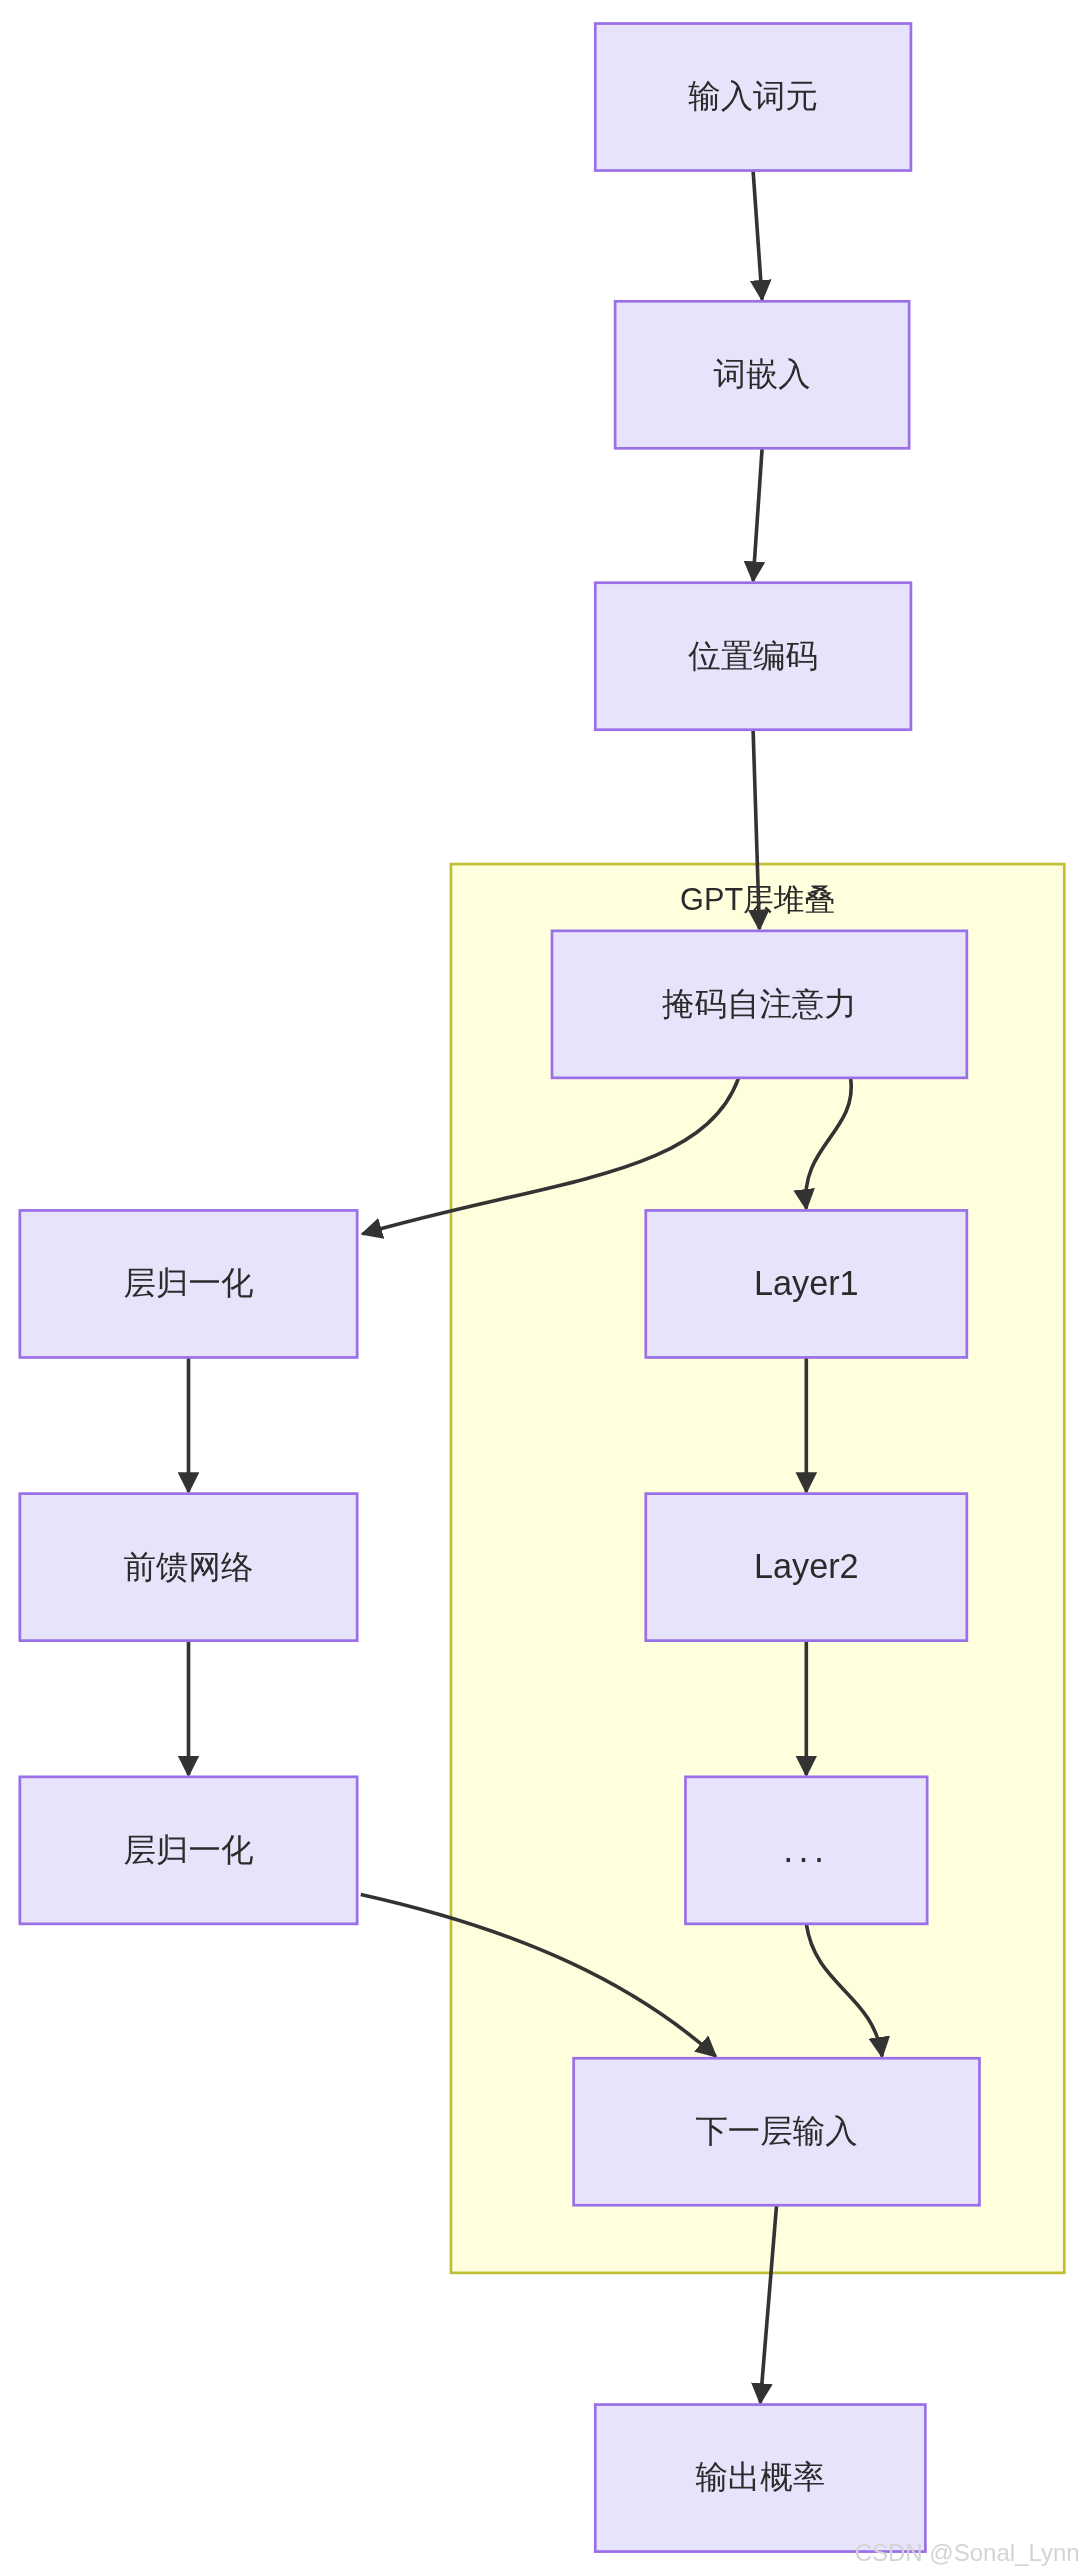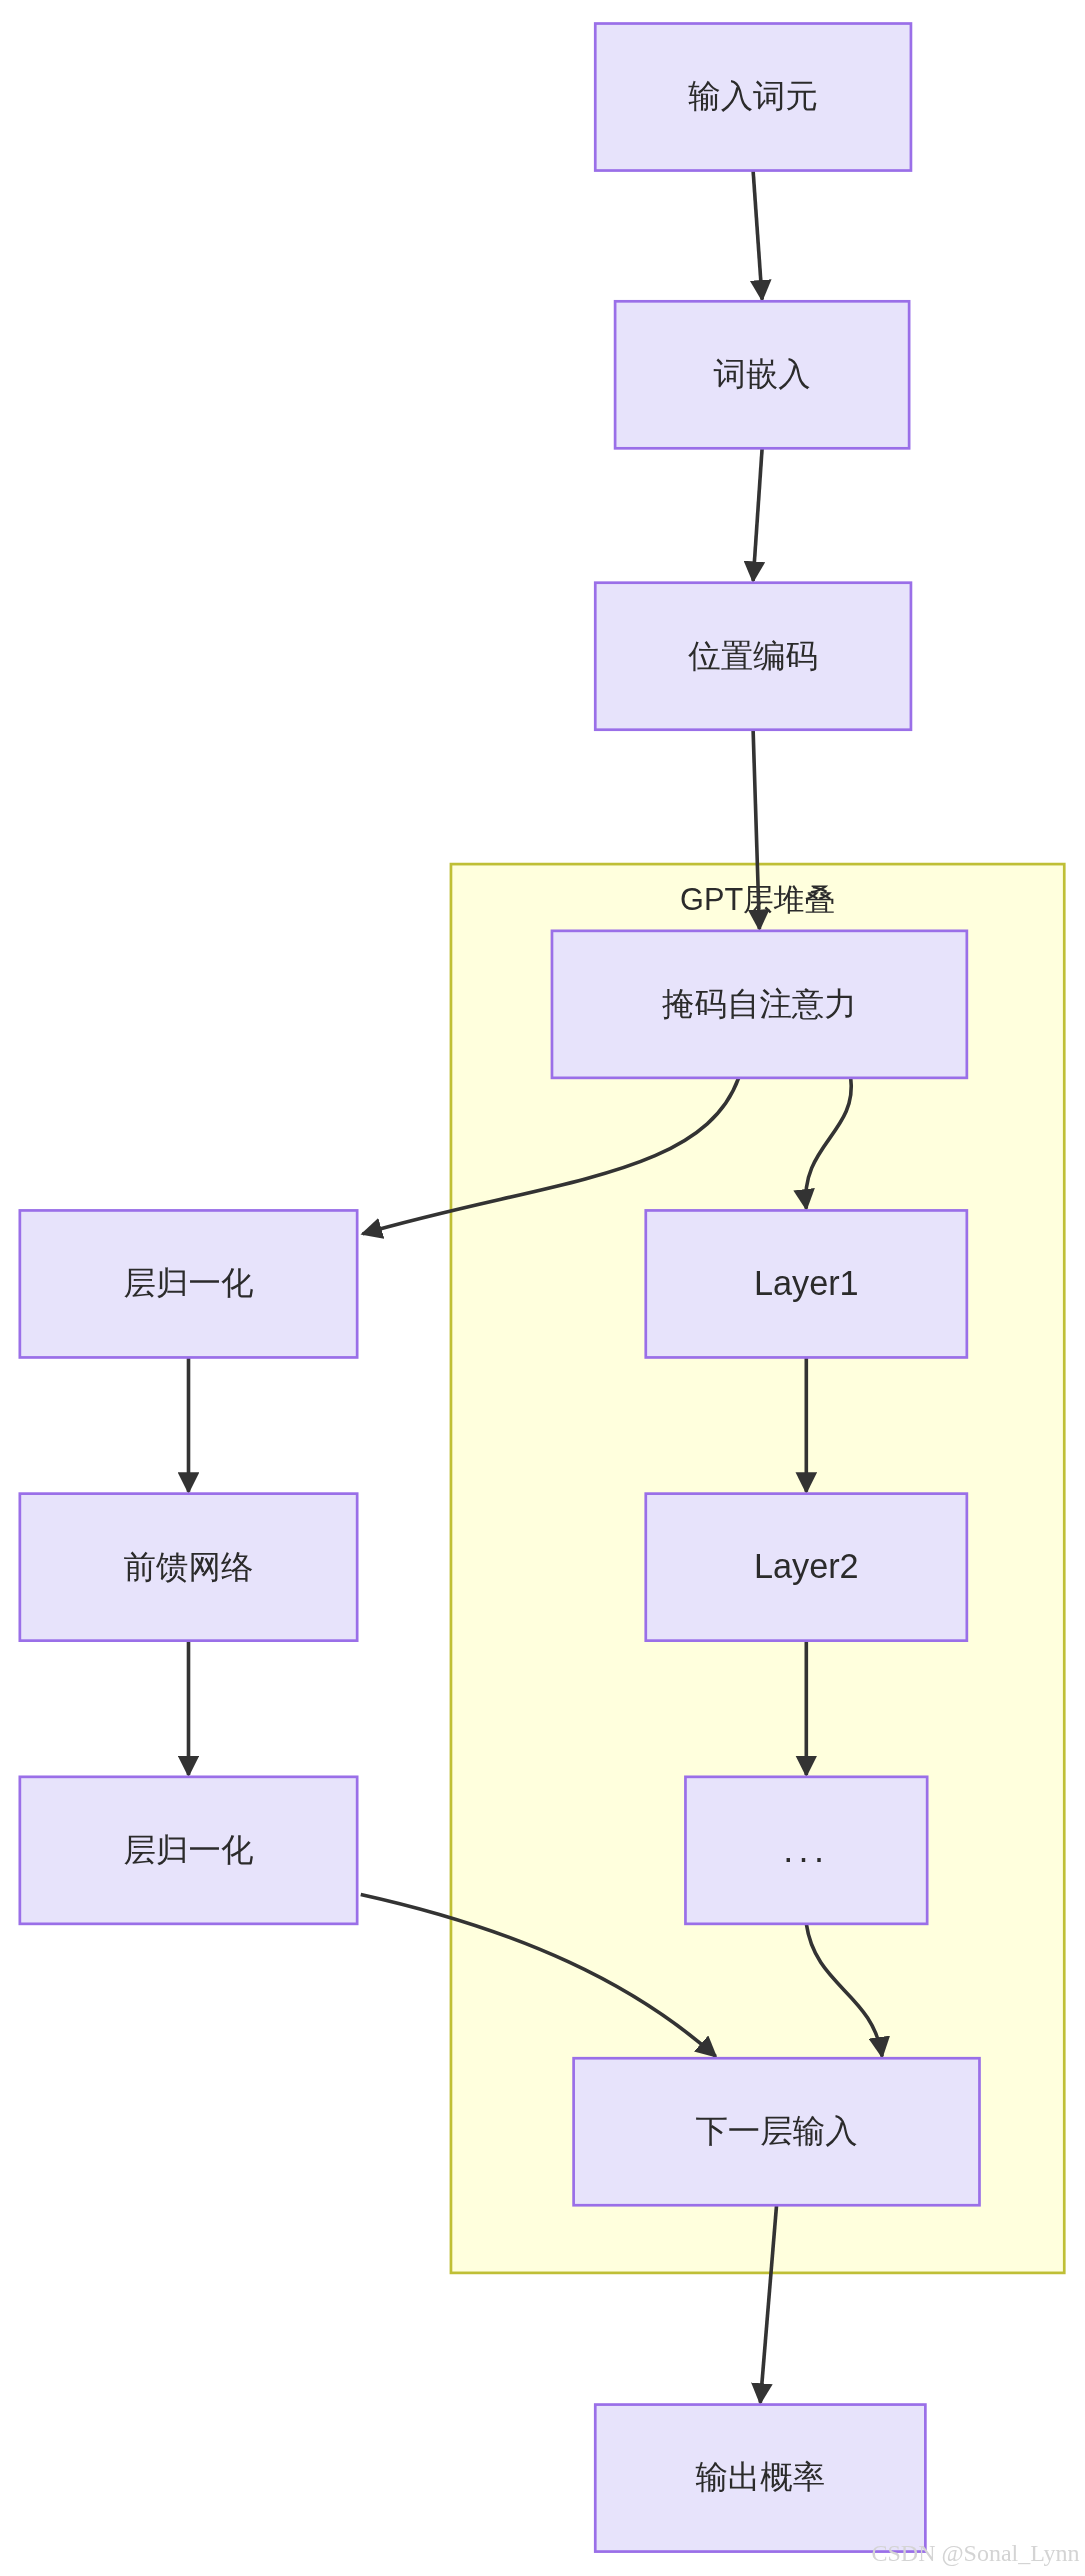--- a/index.html
+++ b/index.html
@@ -63,21 +63,21 @@
     font-size: 40px;
     fill: #2b2b2b;
     letter-spacing: 6px;
     text-anchor: middle;
     dominant-baseline: middle;
   }
   .watermark {
     position: absolute;
     right: 5.4px;
     bottom: 9px;
-    font-family: Liberation Serif, serif;
+    font-family: Liberation Sans, sans-serif;
     font-size: 24px;
     color: #d4d4d4;
     white-space: nowrap;
     user-select: none;
   }
 </style>
 </head>
 <body>
 
 <div id="diagram-root">

